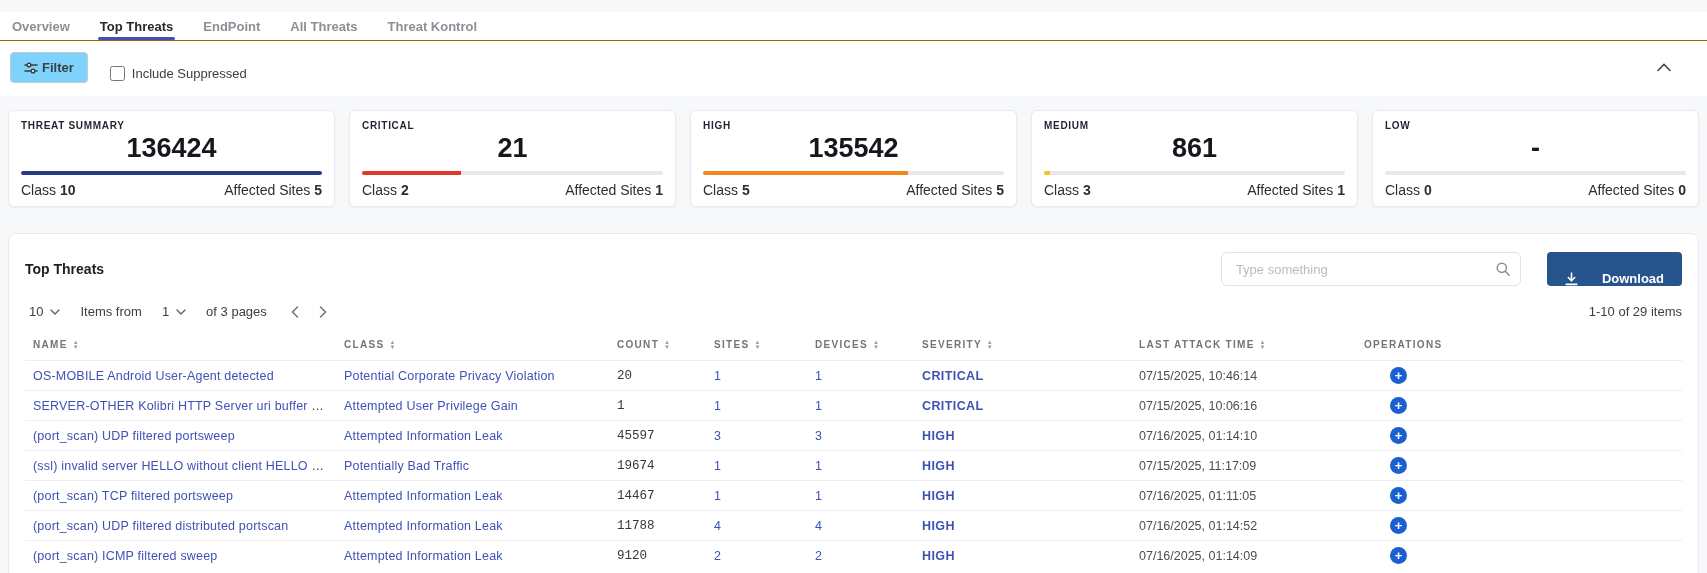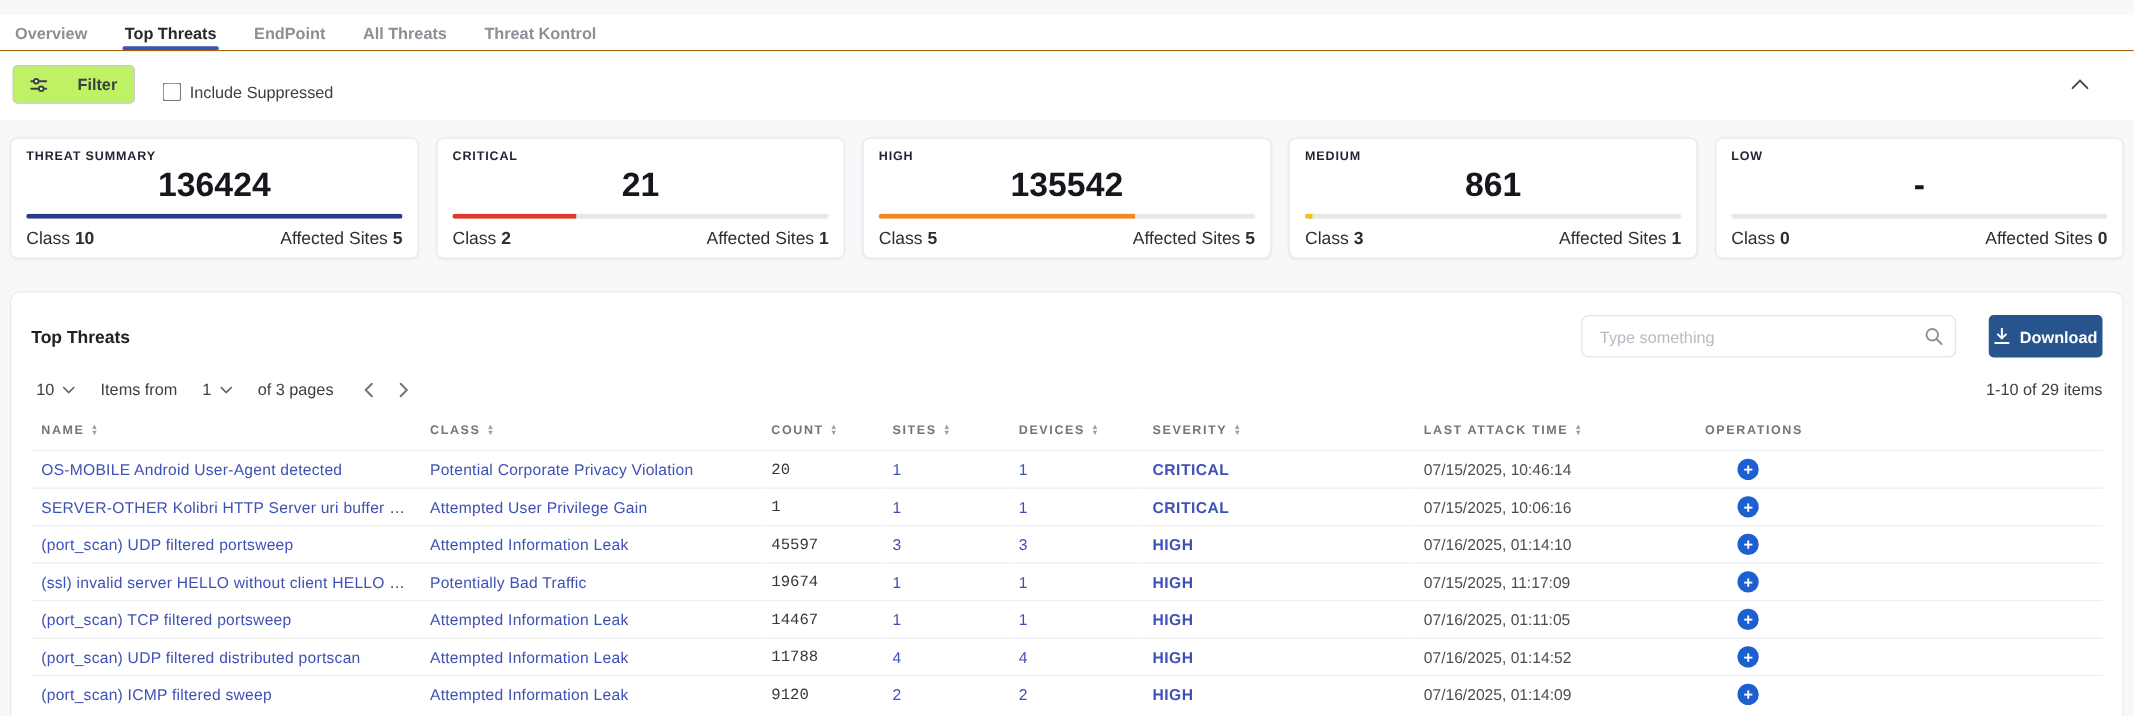--- a/index.html
+++ b/index.html
@@ -12,21 +12,21 @@
 
   
   .topbar { background:#fff; border-bottom:1px solid #a16207; padding:0 10px;margin-top:12px; }
   .tabs { display:flex; gap:26px; padding-top:5px; }
   .tab { font-size:13px; font-weight:600; color:#8b9097; padding:2px 2px 6px; position:relative; cursor:pointer; }
   .tab.active { color:#26282c; }
   .tab.active::after { content:""; position:absolute; left:0; right:0; bottom:0; height:3px; background:var(--accent); border-radius:2px; }
 
   
   .filter-row { display:flex; align-items:center; gap:22px; padding:11px 10px 13px; background:#fff; }
-  .filter-btn { display:inline-flex; align-items:center; gap:24px; border:1px solid #c6cace; background:#bef264;
+  .filter-btn { display:inline-flex; align-items:center; gap:4px; border:1px solid #c6cace; background:#7dd3fc;
     border-radius:4px; padding:7px 13px; font-family:"Liberation Sans",sans-serif; font-size:13px; font-weight:700; color:#3c4043; cursor:pointer; }
   .suppress { display:inline-flex; align-items:center; gap:7px; font-size:13px; color:#3c4043; cursor:pointer;margin-top:12px; }
   .suppress input { width:15px; height:15px; margin:0; }
   .collapse { margin-left:auto; margin-right:26px; cursor:pointer; display:flex; }
 
   
   .content { padding:14px 8px 0; }
   .cards { display:flex; gap:14px; margin-bottom:26px; }
   .card { flex:1; background:#fff; border:1px solid #e8eaed; border-radius:6px; box-shadow:0 1px 2px rgba(0,0,0,.05); padding:9px 12px 8px; }
   .card-label { font-size:10px; font-weight:700; letter-spacing:.7px; color:#1f2430; }
@@ -39,22 +39,22 @@
   
   .panel { background:#fff; border:1px solid #e8eaed; border-radius:8px; padding:18px 16px 0; height:372px; }
   .panel-head { display:flex; align-items:center; margin-bottom:16px; }
   .panel-title { font-size:14px; font-weight:700; color:#202124; }
   .panel-actions { margin-left:auto; display:flex; gap:26px; align-items:center; }
   .search { position:relative; }
   .search input { width:300px; height:34px; border:1px solid #e0e3e7; border-radius:6px; padding:0 36px 0 14px;
     font-family:"Liberation Sans",sans-serif; font-size:13px; color:#333; outline:none; }
   .search input::placeholder { color:#b6bcc4; }
   .search .mag { position:absolute; right:10px; top:9px; }
-  .download { display:inline-flex; align-items:center; gap:8px; background:var(--download_bg); color:#fff; border:none;
-    border-radius:4px; height:34px; padding:0 4px; font-family:"Liberation Sans",sans-serif; font-size:13px; font-weight:700; cursor:pointer; }
+  .download { display:inline-flex; align-items:flex-end; gap:24px; background:var(--download_bg); color:#fff; border:none;
+    border-radius:4px; height:34px; padding:0 18px; font-family:"Liberation Sans",sans-serif; font-size:13px; font-weight:700; cursor:pointer; }
 
   
   .pager-row { display:flex; align-items:center; gap:16px; font-size:13px; color:#3c4043; margin:2px 0 8px; }
   .select { display:inline-flex; align-items:center; gap:7px; cursor:pointer; padding:2px 4px; }
   .pg-nav { display:inline-flex; gap:20px; margin-left:8px; }
   .pg-nav span { cursor:pointer; display:flex; }
   .items-range { margin-left:auto; color:#3c4043; }
 
   
   table { border-collapse:collapse; table-layout:fixed; width:100%; }

